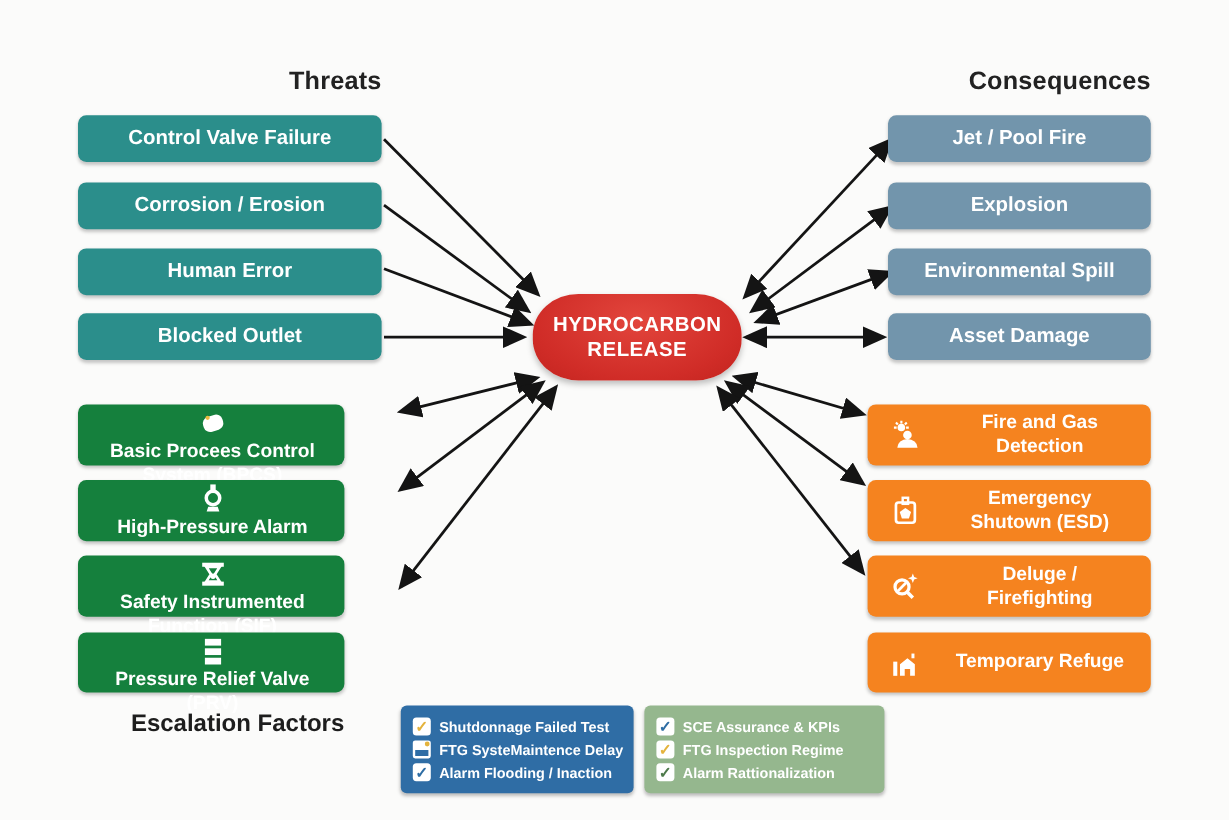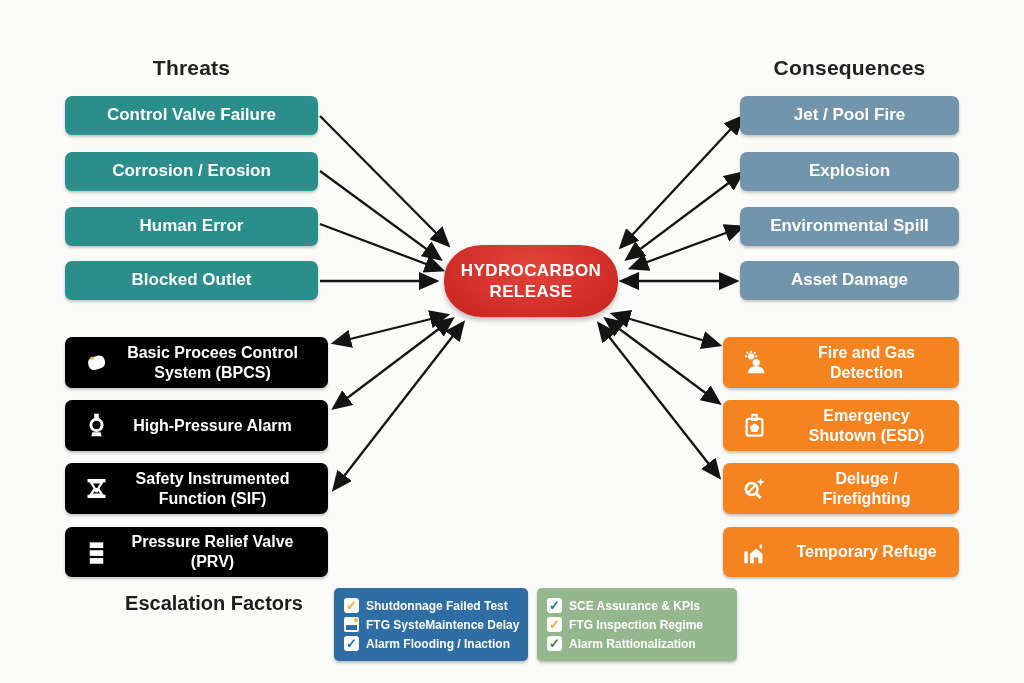--- a/index.html
+++ b/index.html
@@ -8,36 +8,36 @@
     background:#fbfbfa;
     font-family:"Liberation Sans", sans-serif;
     position:relative;overflow:hidden;
   }
   .canvas{position:absolute;inset:0;}
   svg.arrows{position:absolute;left:0;top:0;width:1024px;height:683px;pointer-events:none;}
 
   .col-title{
     position:absolute;top:56px;height:28px;
     font-size:21px;font-weight:bold;color:#222;
-    text-align:center;letter-spacing:.2px;
+    text-align:right;letter-spacing:.2px;
   }
   .threats-title{left:65px;width:253px;}
   .cons-title{left:740px;width:219px;}
 
   .box{
     position:absolute;border-radius:7px;color:#fff;font-weight:bold;
     display:flex;align-items:center;justify-content:center;text-align:center;
     box-shadow:0 2px 3px rgba(0,0,0,.22);
     line-height:1.22;
   }
   .teal{left:65px;width:253px;height:39px;background:#2b8e8b;font-size:17px;}
   .steel{left:740px;width:219px;height:39px;background:#7295ac;font-size:17px;}
   .r1{top:96px;} .r2{top:152px;} .r3{top:207px;} .r4{top:261px;}
 
-  .barrier{left:65px;width:263px;background:#000000;}
+  .barrier{left:65px;width:222px;background:#15803d;flex-direction:column;}
   .control{left:723px;width:236px;background:#f5831f;gap:19px;}
   .b1{top:337px;height:51px;} .b2{top:400px;height:51px;}
   .b3{top:463px;height:51px;} .b4{top:527px;height:50px;}
   .barrier,.control{
     font-size:16px;justify-content:flex-start;padding:0 14px 0 16px;box-sizing:border-box;
   }
   .barrier .label,.control .label{flex:1;text-align:center;padding:0 4px;}
   .iconwrap{width:30px;display:flex;align-items:center;justify-content:center;flex:0 0 30px;}
   .iconwrap svg{width:27px;height:27px;display:block;}
 
@@ -48,21 +48,21 @@
     color:#fff;font-weight:bold;font-size:17px;letter-spacing:.4px;
     display:flex;flex-direction:column;align-items:center;justify-content:center;
     text-align:center;line-height:1.25;
     box-shadow:0 3px 5px rgba(0,0,0,.25);
   }
 
   .footer-title{
     position:absolute;top:592px;height:26px;
     font-size:20px;font-weight:bold;color:#1d1d1d;text-align:center;
   }
-  .ft-left{left:94px;width:240px;}
+  .ft-left{left:78px;width:240px;}
   .ft-right{left:723px;width:236px;}
 
   .legend{
     position:absolute;top:588px;height:73px;border-radius:5px;
     box-shadow:0 2px 3px rgba(0,0,0,.25);
     display:flex;flex-direction:column;justify-content:center;gap:4px;
     padding:6px 10px;box-sizing:border-box;
   }
   .legend-blue{left:334px;width:194px;background:#2f6da5;}
   .legend-green{left:537px;width:200px;background:#95b78e;}

